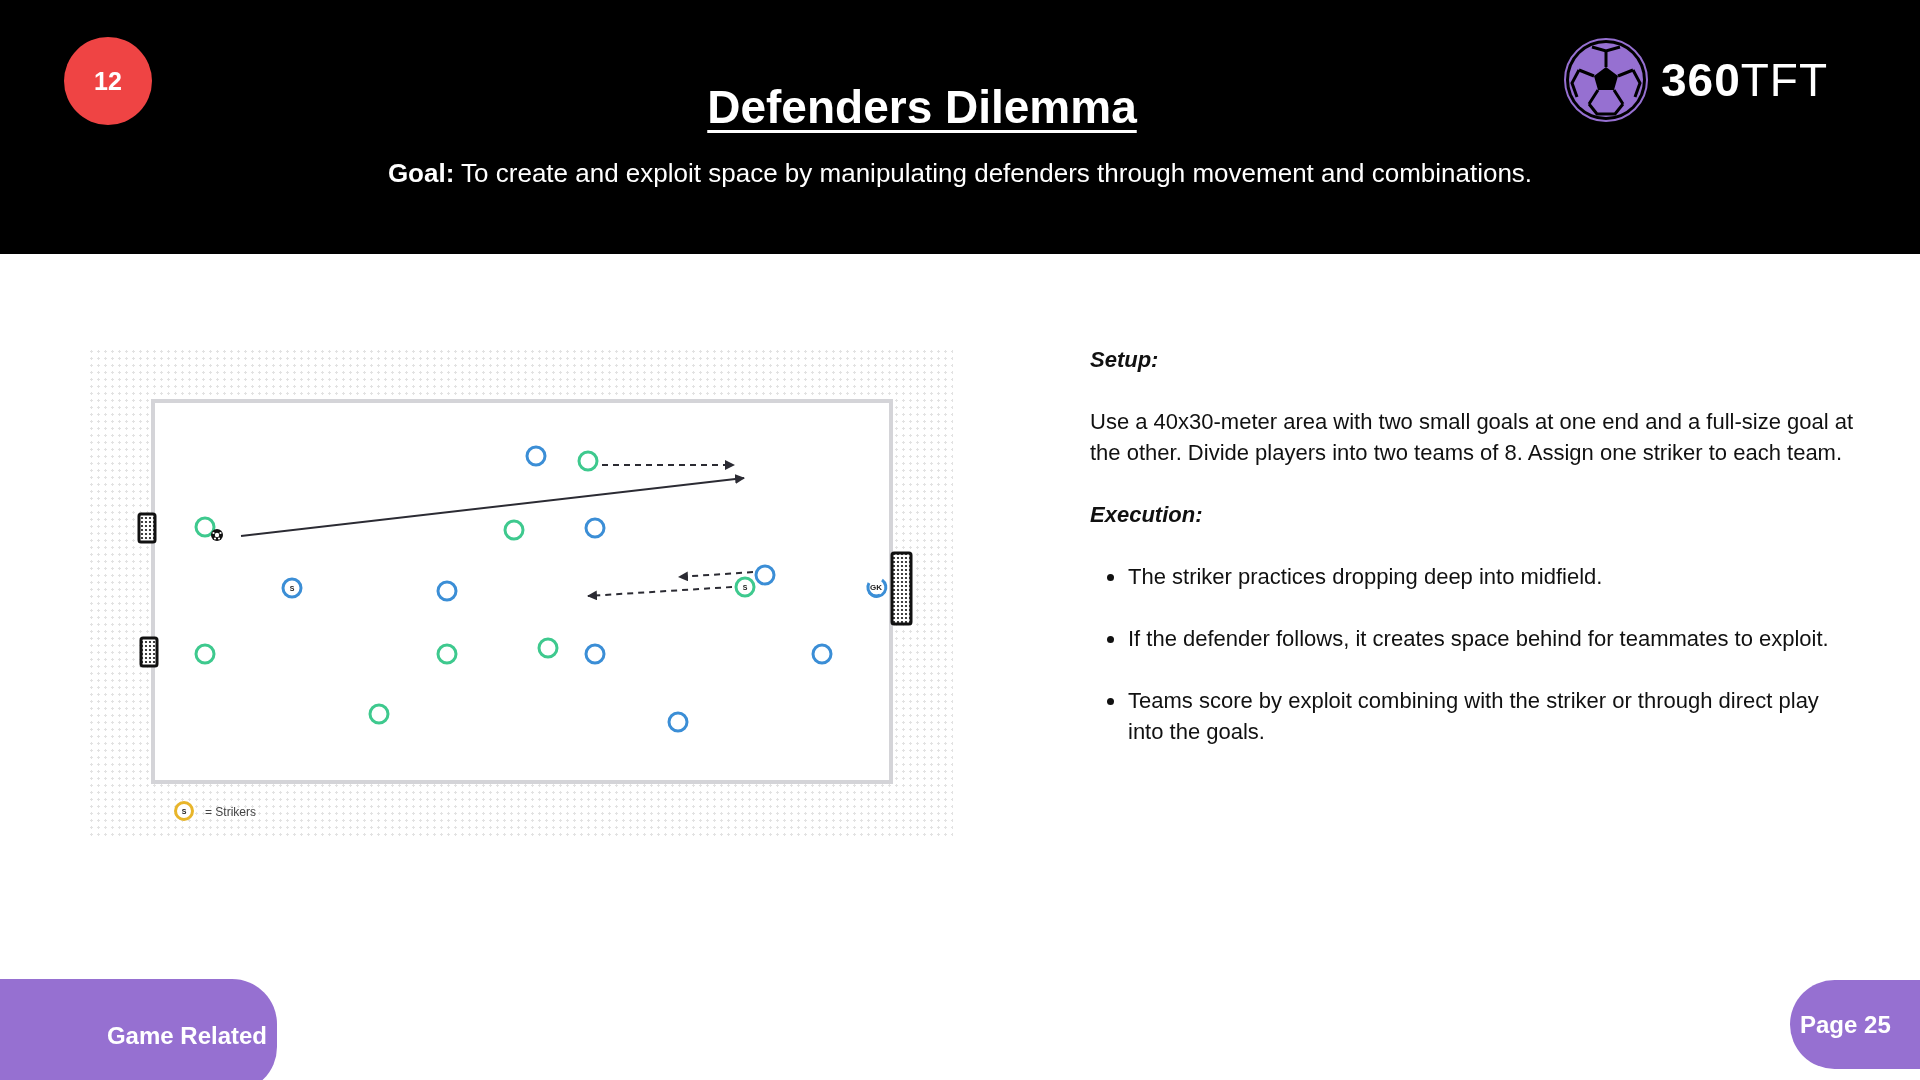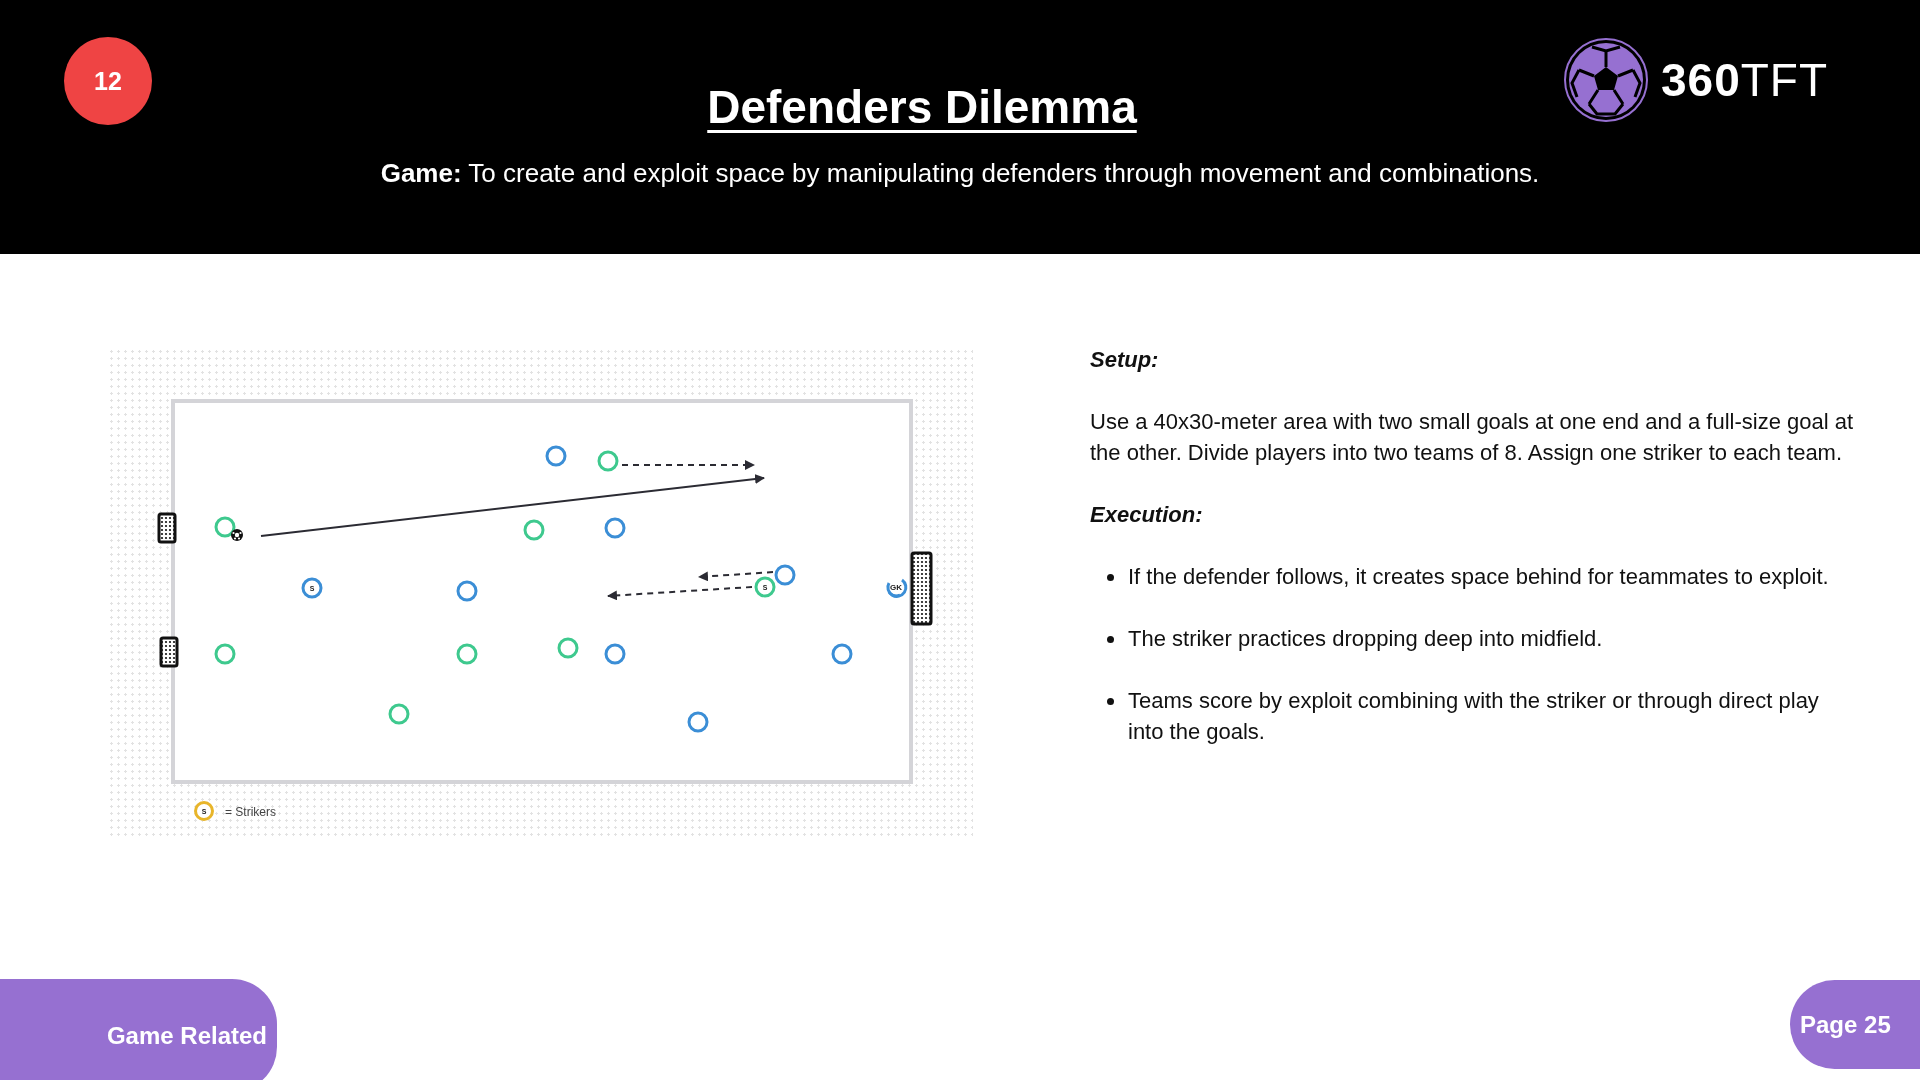--- a/index.html
+++ b/index.html
@@ -33,21 +33,21 @@
     display: flex; align-items: center;
   }
   .logo-text {
     color: #fff; font-size: 46px; margin-left: 12px; letter-spacing: 1px;
     line-height: 1;
   }
   .logo-text .num { font-weight: bold; }
   .logo-text .tft { font-weight: normal; }
 
   .diagram {
-    position: absolute; left: 108px; top: 348px; width: 865px; height: 488px;
+    position: absolute; left: 88px; top: 348px; width: 865px; height: 488px;
     background-color: #ffffff;
     background-image: radial-gradient(#e2e2e2 1.2px, transparent 1.3px);
     background-size: 7px 7px;
   }
   .diagram svg { position: absolute; left: 0; top: 0; }
 
   .content {
     position: absolute; left: 1090px; top: 344px; width: 770px;
     color: #111; font-size: 22px; line-height: 31px;
   }
@@ -74,21 +74,21 @@
     padding-left: 10px; box-sizing: border-box;
     color: #ffffff; font-weight: bold; font-size: 24px;
   }
 </style>
 </head>
 <body>
 
 <div class="header">
   <div class="drill-number">12</div>
   <div class="title">Defenders Dilemma</div>
-  <div class="goal-line"><b>Game:</b><span> To create and exploit space by manipulating defenders through movement and combinations.</span></div>
+  <div class="goal-line"><b>Goal:</b><span> To create and exploit space by manipulating defenders through movement and combinations.</span></div>
   <div class="logo">
     <svg width="86" height="86" viewBox="0 0 86 86">
       <circle cx="43" cy="43" r="41" fill="none" stroke="#9670d1" stroke-width="2"></circle>
       <circle cx="43" cy="43" r="37" fill="#9670d1"></circle>
       <polygon points="43,30 55,39 51,53 35,53 31,39" fill="#000"></polygon>
       <path d="M43 30 L43 14 M55 39 L70 33 M51 53 L60 67 M35 53 L26 67 M31 39 L16 33" stroke="#000" stroke-width="3"></path>
       <path d="M29 10 L43 14 L57 10 M70 33 L77 46 L72 60 M60 67 L52 77 L34 77 L26 67 M14 60 L9 46 L16 33" stroke="#000" stroke-width="3" fill="none"></path>
     </svg>
     <div class="logo-text"><span class="num">360</span><span class="tft">TFT</span></div>
   </div>
@@ -196,20 +196,20 @@
       <text id="legend-text" x="209" y="816" font-size="12" fill="#444" font-family="Liberation Sans, sans-serif">= Strikers</text>
     </g>
   </svg>
 </div>
 
 <div class="content">
   <p class="section-head">Setup:</p>
   <p class="para">Use a 40x30-meter area with two small goals at one end and a full-size goal at the other. Divide players into two teams of 8. Assign one striker to each team.</p>
   <p class="section-head">Execution:</p>
   <ul class="bullets">
+    <li>The striker practices dropping deep into midfield.</li>
     <li>If the defender follows, it creates space behind for teammates to exploit.</li>
-    <li>The striker practices dropping deep into midfield.</li>
     <li>Teams score by exploit combining with the striker or through direct play into the goals.</li>
   </ul>
 </div>
 
 <div class="category-pill">Game Related</div>
 <div class="page-pill">Page 25</div>
 
 </body></html>

